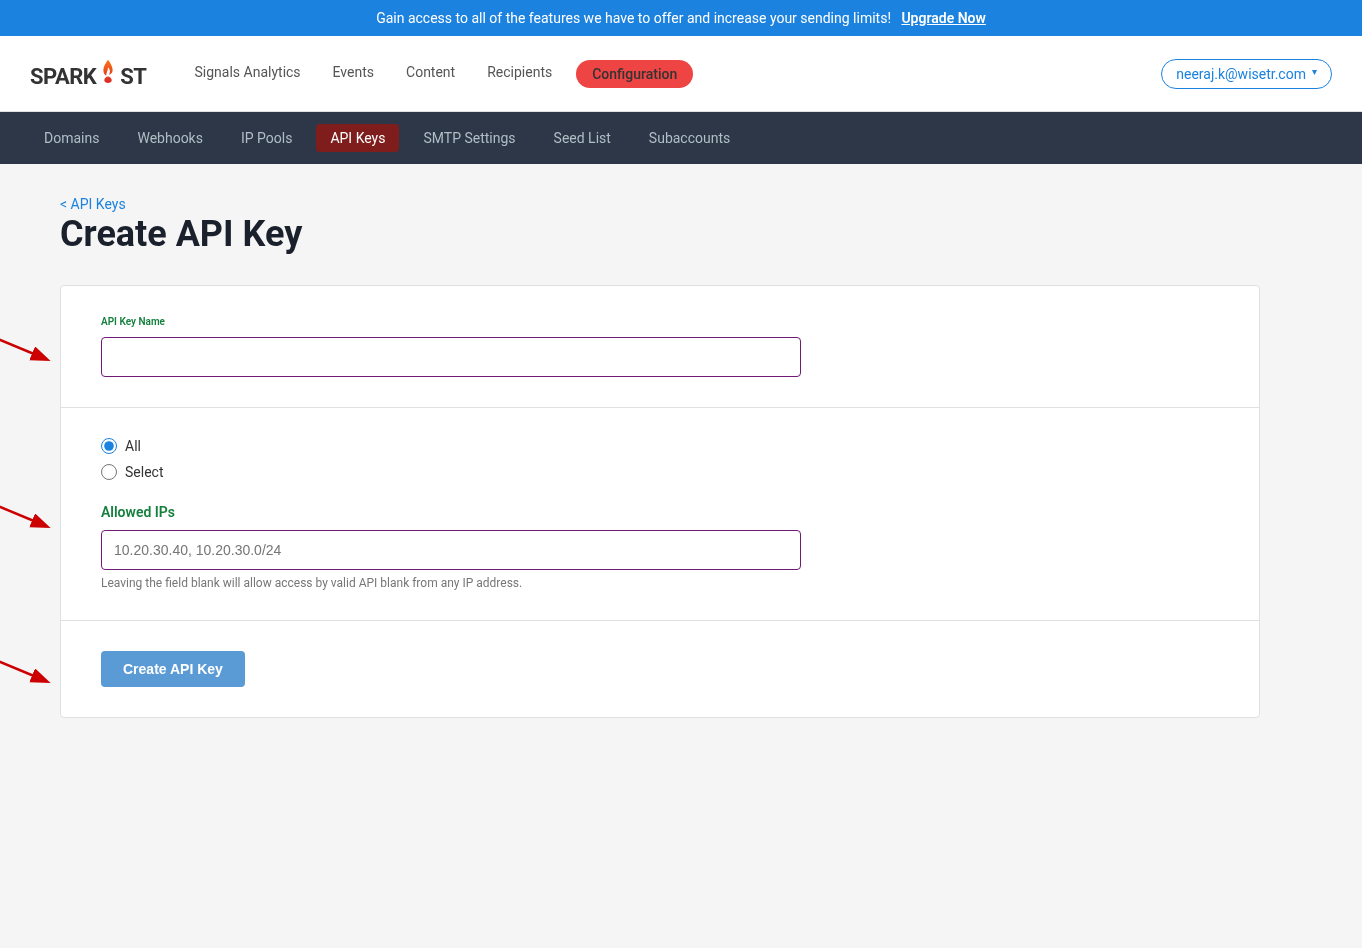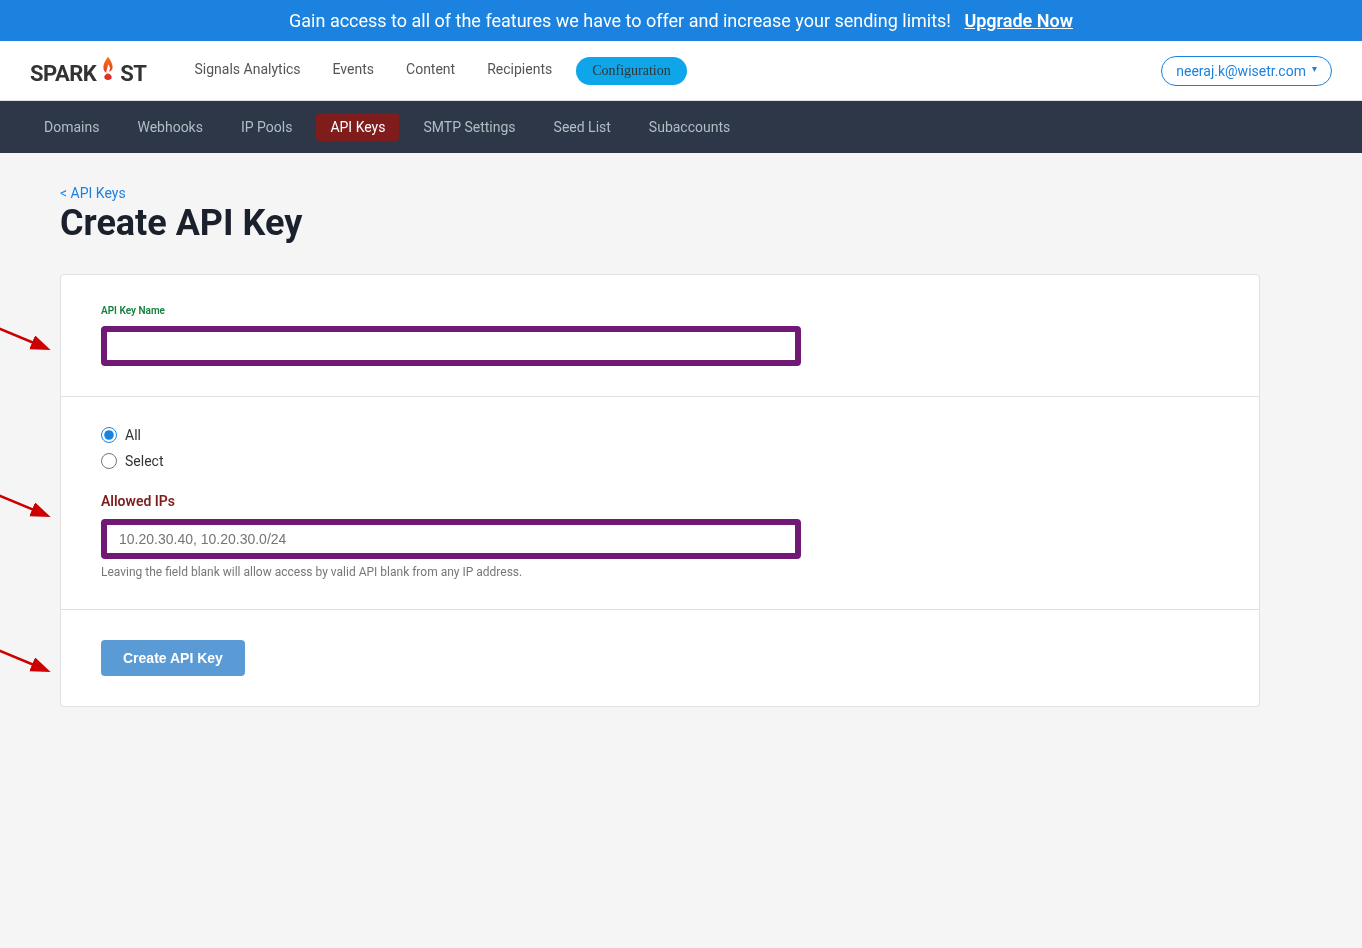--- a/index.html
+++ b/index.html
@@ -4,36 +4,36 @@
   <style>
     * { box-sizing: border-box; margin: 0; padding: 0; }
     body { font-family: -apple-system, BlinkMacSystemFont, 'Segoe UI', Roboto, sans-serif; background: #f5f5f5; color: #333; }
 
     
     .banner {
       background: #1b82e0;
       color: white;
       text-align: center;
       padding: 10px 20px;
-      font-size: 18px;
+      font-size: 14px;
     }
     .banner a {
       color: white;
       font-weight: 600;
       text-decoration: underline;
       cursor: pointer;
     }
 
     
     .top-nav {
       background: white;
       display: flex;
       align-items: center;
       padding: 0 30px;
-      height: 60px;
+      height: 76px;
       border-bottom: 1px solid #e0e0e0;
     }
     .logo {
       display: flex;
       align-items: center;
       margin-right: 40px;
     }
     .logo-text {
       font-size: 22px;
       font-weight: 700;
@@ -53,26 +53,25 @@
     }
     .nav-link {
       font-size: 14px;
       color: #555;
       cursor: pointer;
       padding: 4px 8px;
       border-radius: 4px;
       text-decoration: none;
     }
     .nav-link.active {
-      background: #0ea5e9;
+      background: #ef4444;
       color: #333;
       font-weight: 500;
       border-radius: 20px;
       padding: 6px 16px;
-      font-family: Liberation Serif, serif;
     }
     .user-menu {
       display: flex;
       align-items: flex-start;
       gap: 6px;
       border: 1.5px solid #1b82e0;
       border-radius: 20px;
       padding: 6px 14px;
       cursor: pointer;
       font-size: 14px;
@@ -142,21 +141,21 @@
       font-size: 10px;
       font-weight: 600;
       color: #15803d;
       margin-bottom: 10px;
       display: block;
     }
     .form-input {
       width: 100%;
       max-width: 700px;
       height: 40px;
-      border: 6px solid #701a75;
+      border: 1px solid #701a75;
       border-radius: 4px;
       padding: 0 12px;
       font-size: 14px;
       color: #333;
       outline: none;
     }
 
     
     .radio-group {
       display: flex;
@@ -177,21 +176,21 @@
       width: 16px;
       height: 16px;
       accent-color: #1b82e0;
       cursor: pointer;
     }
 
     
     .allowed-ips-label {
       font-size: 14px;
       font-weight: 600;
-      color: #7f1d1d;
+      color: #15803d;
       margin-bottom: 10px;
       display: block;
     }
     .allowed-ips-hint {
       font-size: 12px;
       color: #777;
       margin-top: 6px;
     }
 
     

